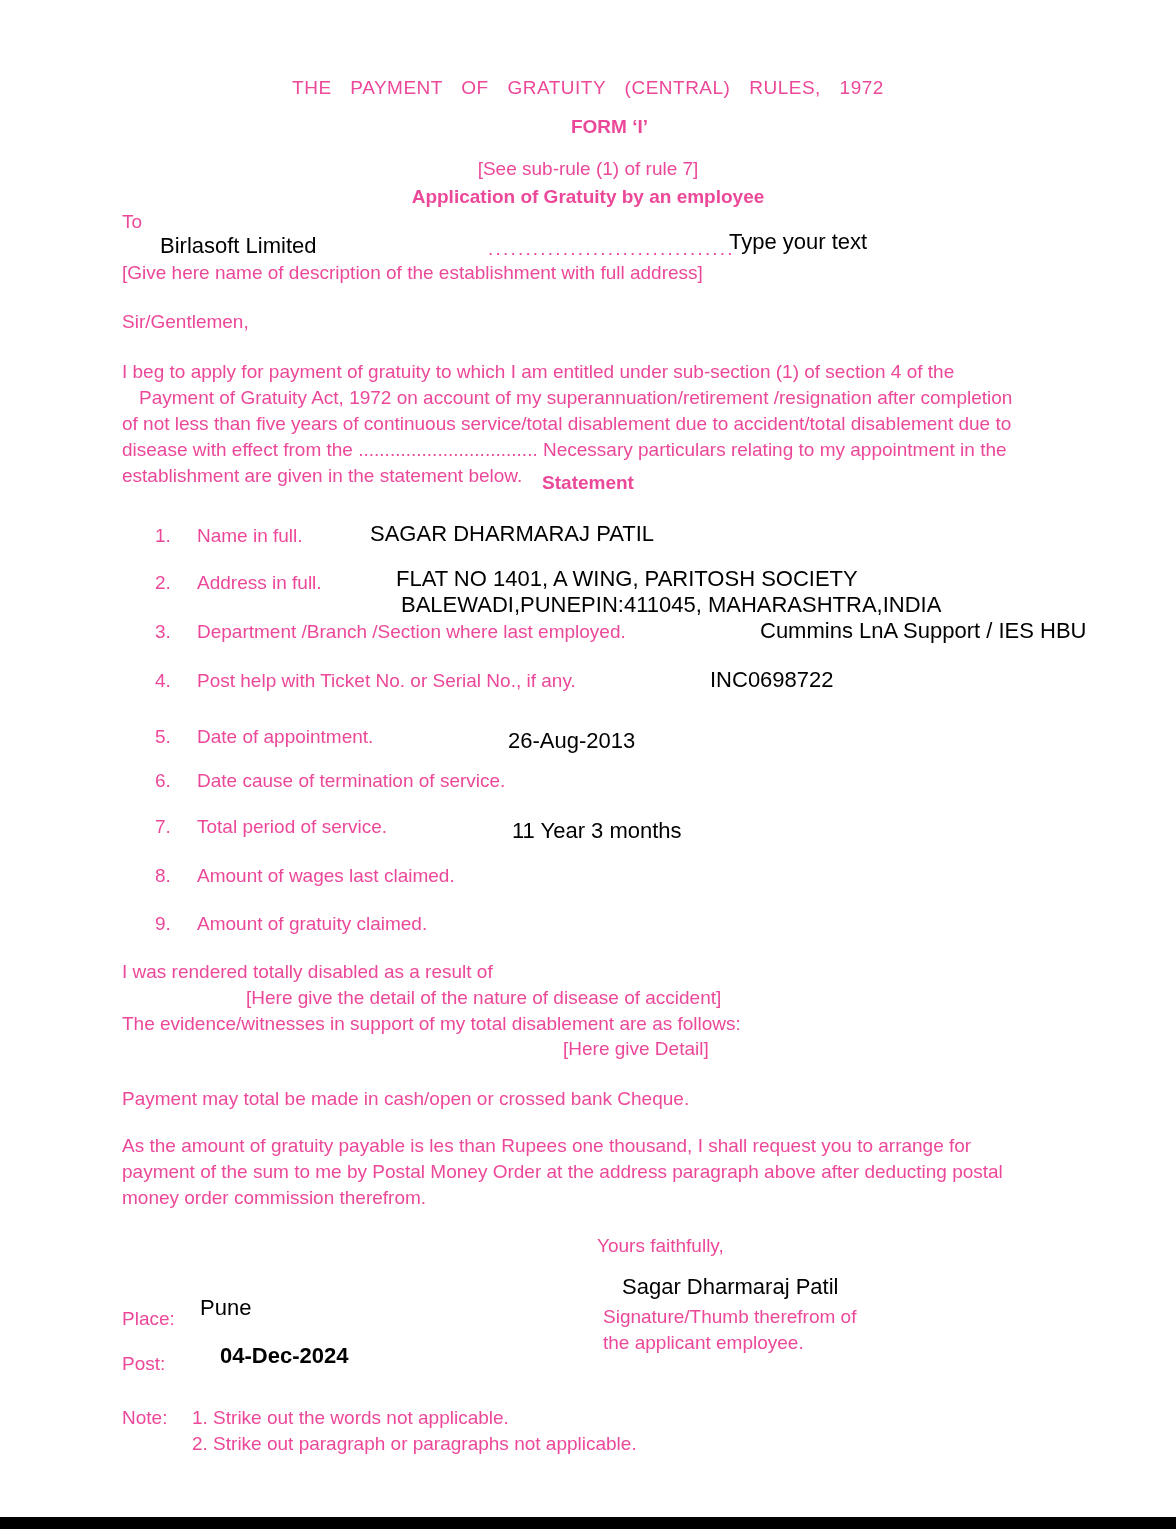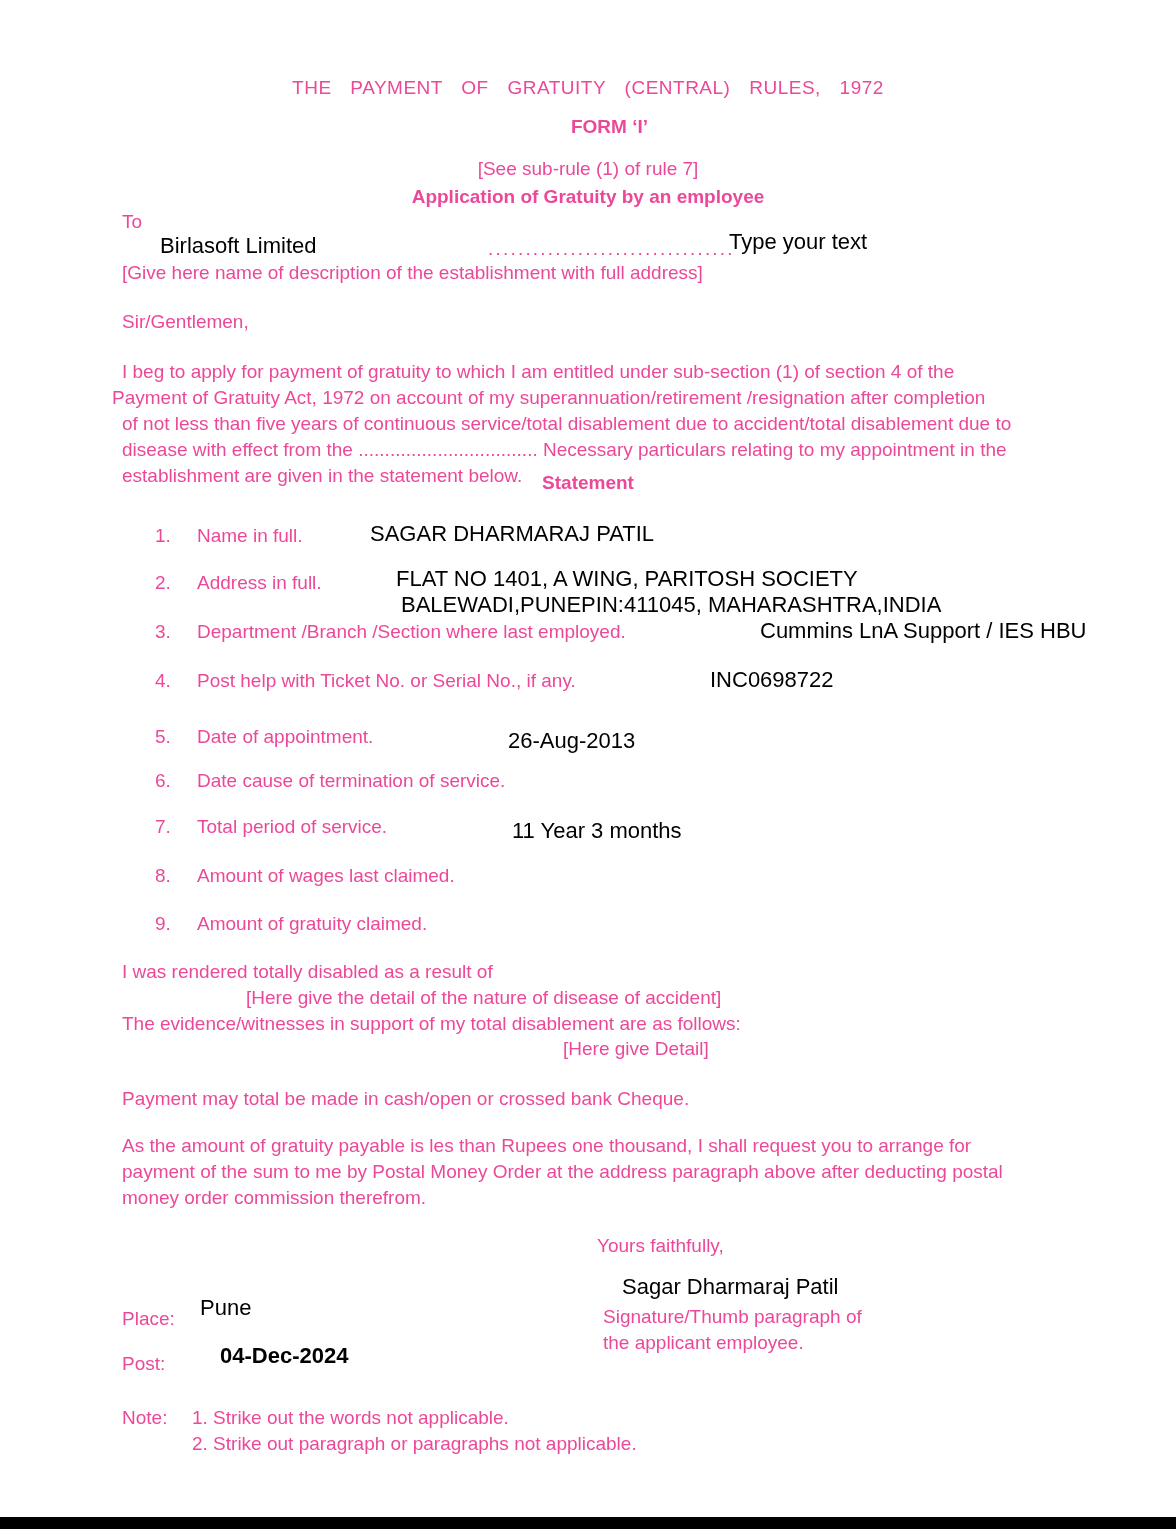--- a/index.html
+++ b/index.html
@@ -30,21 +30,21 @@
   <div class="abs sans" style="left:160px;top:233px;">Birlasoft Limited</div>
   <div class="abs serif dots" style="left:488px;top:238px;">...................................</div>
   <div class="abs sans" style="left:729px;top:229px;">Type your text</div>
   <div class="abs serif" style="left:122px;top:262px;">[Give here name of description of the establishment with full address]</div>
 
   
   <div class="abs serif" style="left:122px;top:311px;">Sir/Gentlemen,</div>
 
   
   <div class="abs serif" style="left:122px;top:361px;">I beg to apply for payment of gratuity to which I am entitled under sub-section (1) of section 4 of the</div>
-  <div class="abs serif" style="left:112px;top:387px;">Payment of Gratuity Act, 1972 on account of my superannuation/retirement /resignation after completion</div>
+  <div class="abs serif" style="left:139px;top:387px;">Payment of Gratuity Act, 1972 on account of my superannuation/retirement /resignation after completion</div>
   <div class="abs serif" style="left:122px;top:413px;">of not less than five years of continuous service/total disablement due to accident/total disablement due to</div>
   <div class="abs serif" style="left:122px;top:439px;">disease with effect from the .................................. Necessary particulars relating to my appointment in the</div>
   <div class="abs serif" style="left:122px;top:465px;">establishment are given in the statement below.</div>
 
   
   <div class="abs serif b center" style="top:472px;text-align:center;">Statement</div>
 
   
   <div class="row">
     <span class="abs serif" style="left:155px;top:525px;">1.</span>
@@ -100,21 +100,21 @@
   <div class="abs serif" style="left:122px;top:1088px;">Payment may total be made in cash/open or crossed bank Cheque.</div>
 
   
   <div class="abs serif" style="left:122px;top:1135px;">As the amount of gratuity payable is les than Rupees one thousand, I shall request you to arrange for</div>
   <div class="abs serif" style="left:122px;top:1161px;">payment of the sum to me by Postal Money Order at the address paragraph above after deducting postal</div>
   <div class="abs serif" style="left:122px;top:1187px;">money order commission therefrom.</div>
 
   
   <div class="abs serif" style="left:597px;top:1235px;">Yours faithfully,</div>
   <div class="abs sans" style="left:622px;top:1274px;">Sagar Dharmaraj Patil</div>
-  <div class="abs serif" style="left:603px;top:1306px;">Signature/Thumb paragraph of</div>
+  <div class="abs serif" style="left:603px;top:1306px;">Signature/Thumb therefrom of</div>
   <div class="abs serif" style="left:603px;top:1332px;">the applicant employee.</div>
 
   <div class="abs serif" style="left:122px;top:1308px;">Place:</div>
   <div class="abs sans" style="left:200px;top:1295px;">Pune</div>
   <div class="abs serif" style="left:122px;top:1353px;">Post:</div>
   <div class="abs sans" style="left:220px;top:1343px;font-weight:bold;">04-Dec-2024</div>
 
   
   <div class="abs serif" style="left:122px;top:1407px;">Note:</div>
   <div class="abs serif" style="left:192px;top:1407px;">1. Strike out the words not applicable.</div>

